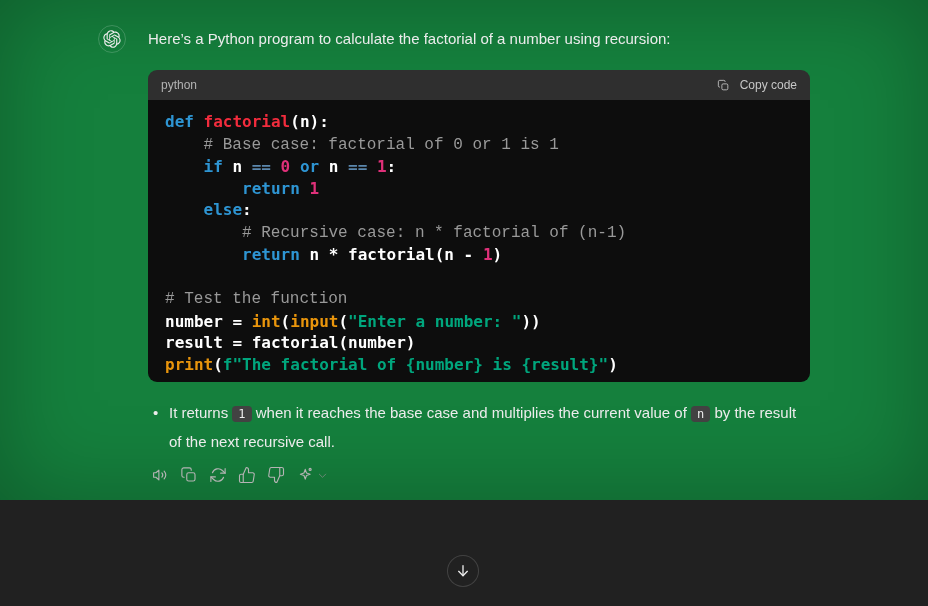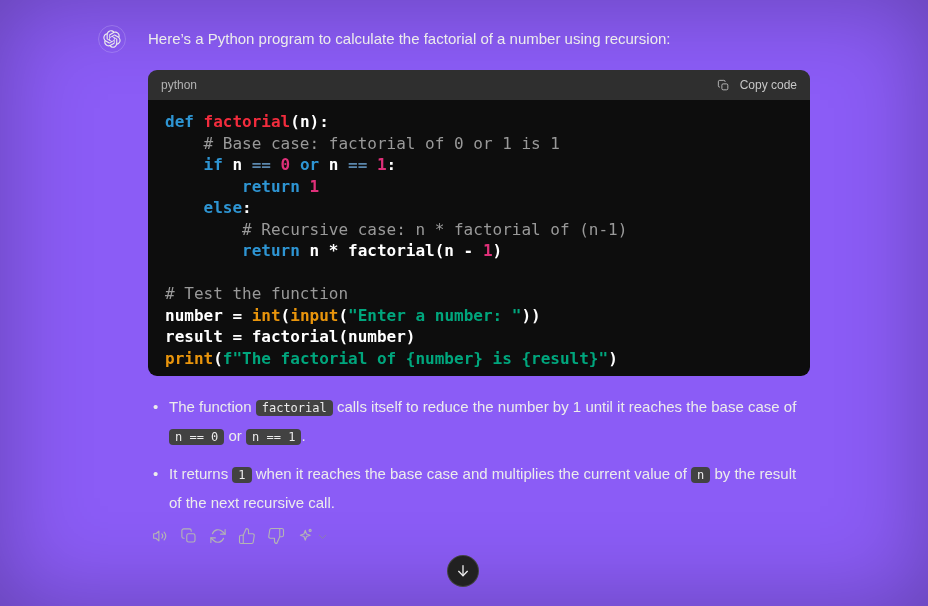--- a/index.html
+++ b/index.html
@@ -1,20 +1,20 @@
 <!DOCTYPE html>
 <html><head>
 <meta charset="utf-8">
 <style>
   * { margin:0; padding:0; box-sizing:border-box; }
   html,body { width:928px; height:606px; overflow:hidden; }
   body { background:#212121; font-family:"Liberation Sans", sans-serif; }
 
   .page {
-    position:relative; width:928px; height:606px; background:#8b5cf6;
+    position:relative; width:928px; height:500px; background:#15803d;
     box-shadow: inset 0 0 90px rgba(0,0,0,0.28);
     padding-left: 17px;
   }
 
   
   .avatar {
     position:absolute; left:98px; top:25px; width:28px; height:28px;
     border:1px solid rgba(255,255,255,0.18); border-radius:50%;
     display:flex; align-items:center; justify-content:center;
   }
@@ -45,21 +45,21 @@
     font-size:16px; line-height:21.5px; color:#ffffff;
   }
   .code-line { white-space:pre; min-height:21.5px; font-weight:bold; }
   .tok-pl { color:#ffffff; }
   .tok-kw { color:#2e95d3; }
   .tok-ti { color:#f22c3d; }
   .tok-nu { color:#df3079; }
   .tok-bi { color:#e9950c; }
   .tok-st { color:#00a67d; }
   .tok-op { color:#5b87ad; }
-  .tok-cm { color:#999999; font-weight:normal; }
+  .tok-cm { color:#999999; font-weight:normal;font-family:Liberation Mono, monospace; }
 
   
   .exp-heading { color:#ffffff; font-size:17px; font-weight:700; margin-top:20px; line-height:20px; }
   .exp-list { list-style:none; margin-top:17px; color:#ececec; font-size:15px; line-height:28px; }
   .exp-list li { position:relative; padding-left:21px; margin-bottom:9px; }
   .exp-list li::before { content:"•"; position:absolute; left:5px; top:0; color:#ececec; }
   .inline-code {
     background:#424242; border-radius:4px; padding:1px 6px;
     font-family:"DejaVu Sans Mono", monospace; font-size:12px; color:#ececec;
     white-space:normal;
@@ -110,21 +110,20 @@
             <path d="M5.5 15H5a2.5 2.5 0 0 1-2.5-2.5V5A2.5 2.5 0 0 1 5 2.5h7.5A2.5 2.5 0 0 1 15 5v.5"></path>
           </svg>
           <span>Copy code</span>
         </button>
       </div>
       <pre class="code-body"><div class="code-line"><span class="tok-kw">def</span><span class="tok-pl"> </span><span class="tok-ti">factorial</span><span class="tok-pl">(n):</span></div><div class="code-line"><span class="tok-pl">    </span><span class="tok-cm"># Base case: factorial of 0 or 1 is 1</span></div><div class="code-line"><span class="tok-pl">    </span><span class="tok-kw">if</span><span class="tok-pl"> n </span><span class="tok-op">==</span><span class="tok-pl"> </span><span class="tok-nu">0</span><span class="tok-pl"> </span><span class="tok-kw">or</span><span class="tok-pl"> n </span><span class="tok-op">==</span><span class="tok-pl"> </span><span class="tok-nu">1</span><span class="tok-pl">:</span></div><div class="code-line"><span class="tok-pl">        </span><span class="tok-kw">return</span><span class="tok-pl"> </span><span class="tok-nu">1</span></div><div class="code-line"><span class="tok-pl">    </span><span class="tok-kw">else</span><span class="tok-pl">:</span></div><div class="code-line"><span class="tok-pl">        </span><span class="tok-cm"># Recursive case: n * factorial of (n-1)</span></div><div class="code-line"><span class="tok-pl">        </span><span class="tok-kw">return</span><span class="tok-pl"> n * factorial(n - </span><span class="tok-nu">1</span><span class="tok-pl">)</span></div><div class="code-line">&nbsp;</div><div class="code-line"><span class="tok-cm"># Test the function</span></div><div class="code-line"><span class="tok-pl">number = </span><span class="tok-bi">int</span><span class="tok-pl">(</span><span class="tok-bi">input</span><span class="tok-pl">(</span><span class="tok-st">"Enter a number: "</span><span class="tok-pl">))</span></div><div class="code-line"><span class="tok-pl">result = factorial(number)</span></div><div class="code-line"><span class="tok-bi">print</span><span class="tok-pl">(</span><span class="tok-st">f"The factorial of {number} is {result}"</span><span class="tok-pl">)</span></div></pre>
     </div>
 
 
     <ul class="exp-list">
-        <li>The function <code class="inline-code">factorial</code> calls itself to reduce the number by 1 until it reaches the base case of <code class="inline-code">n == 0</code> or <code class="inline-code">n == 1</code>.</li>
         <li>It returns <code class="inline-code">1</code> when it reaches the base case and multiplies the current value of <code class="inline-code">n</code> by the result of the next recursive call.</li>
       </ul>
 
     <div class="toolbar">
       <button class="tool-btn">
         <svg viewBox="0 0 24 24">
           <path d="M10.5 5.5 6.5 9H3.5v6h3l4 3.5z"></path>
           <path d="M14.5 9.2a4.2 4.2 0 0 1 0 5.6"></path>
           <path d="M17.5 6.8a8 8 0 0 1 0 10.4"></path>
         </svg>

